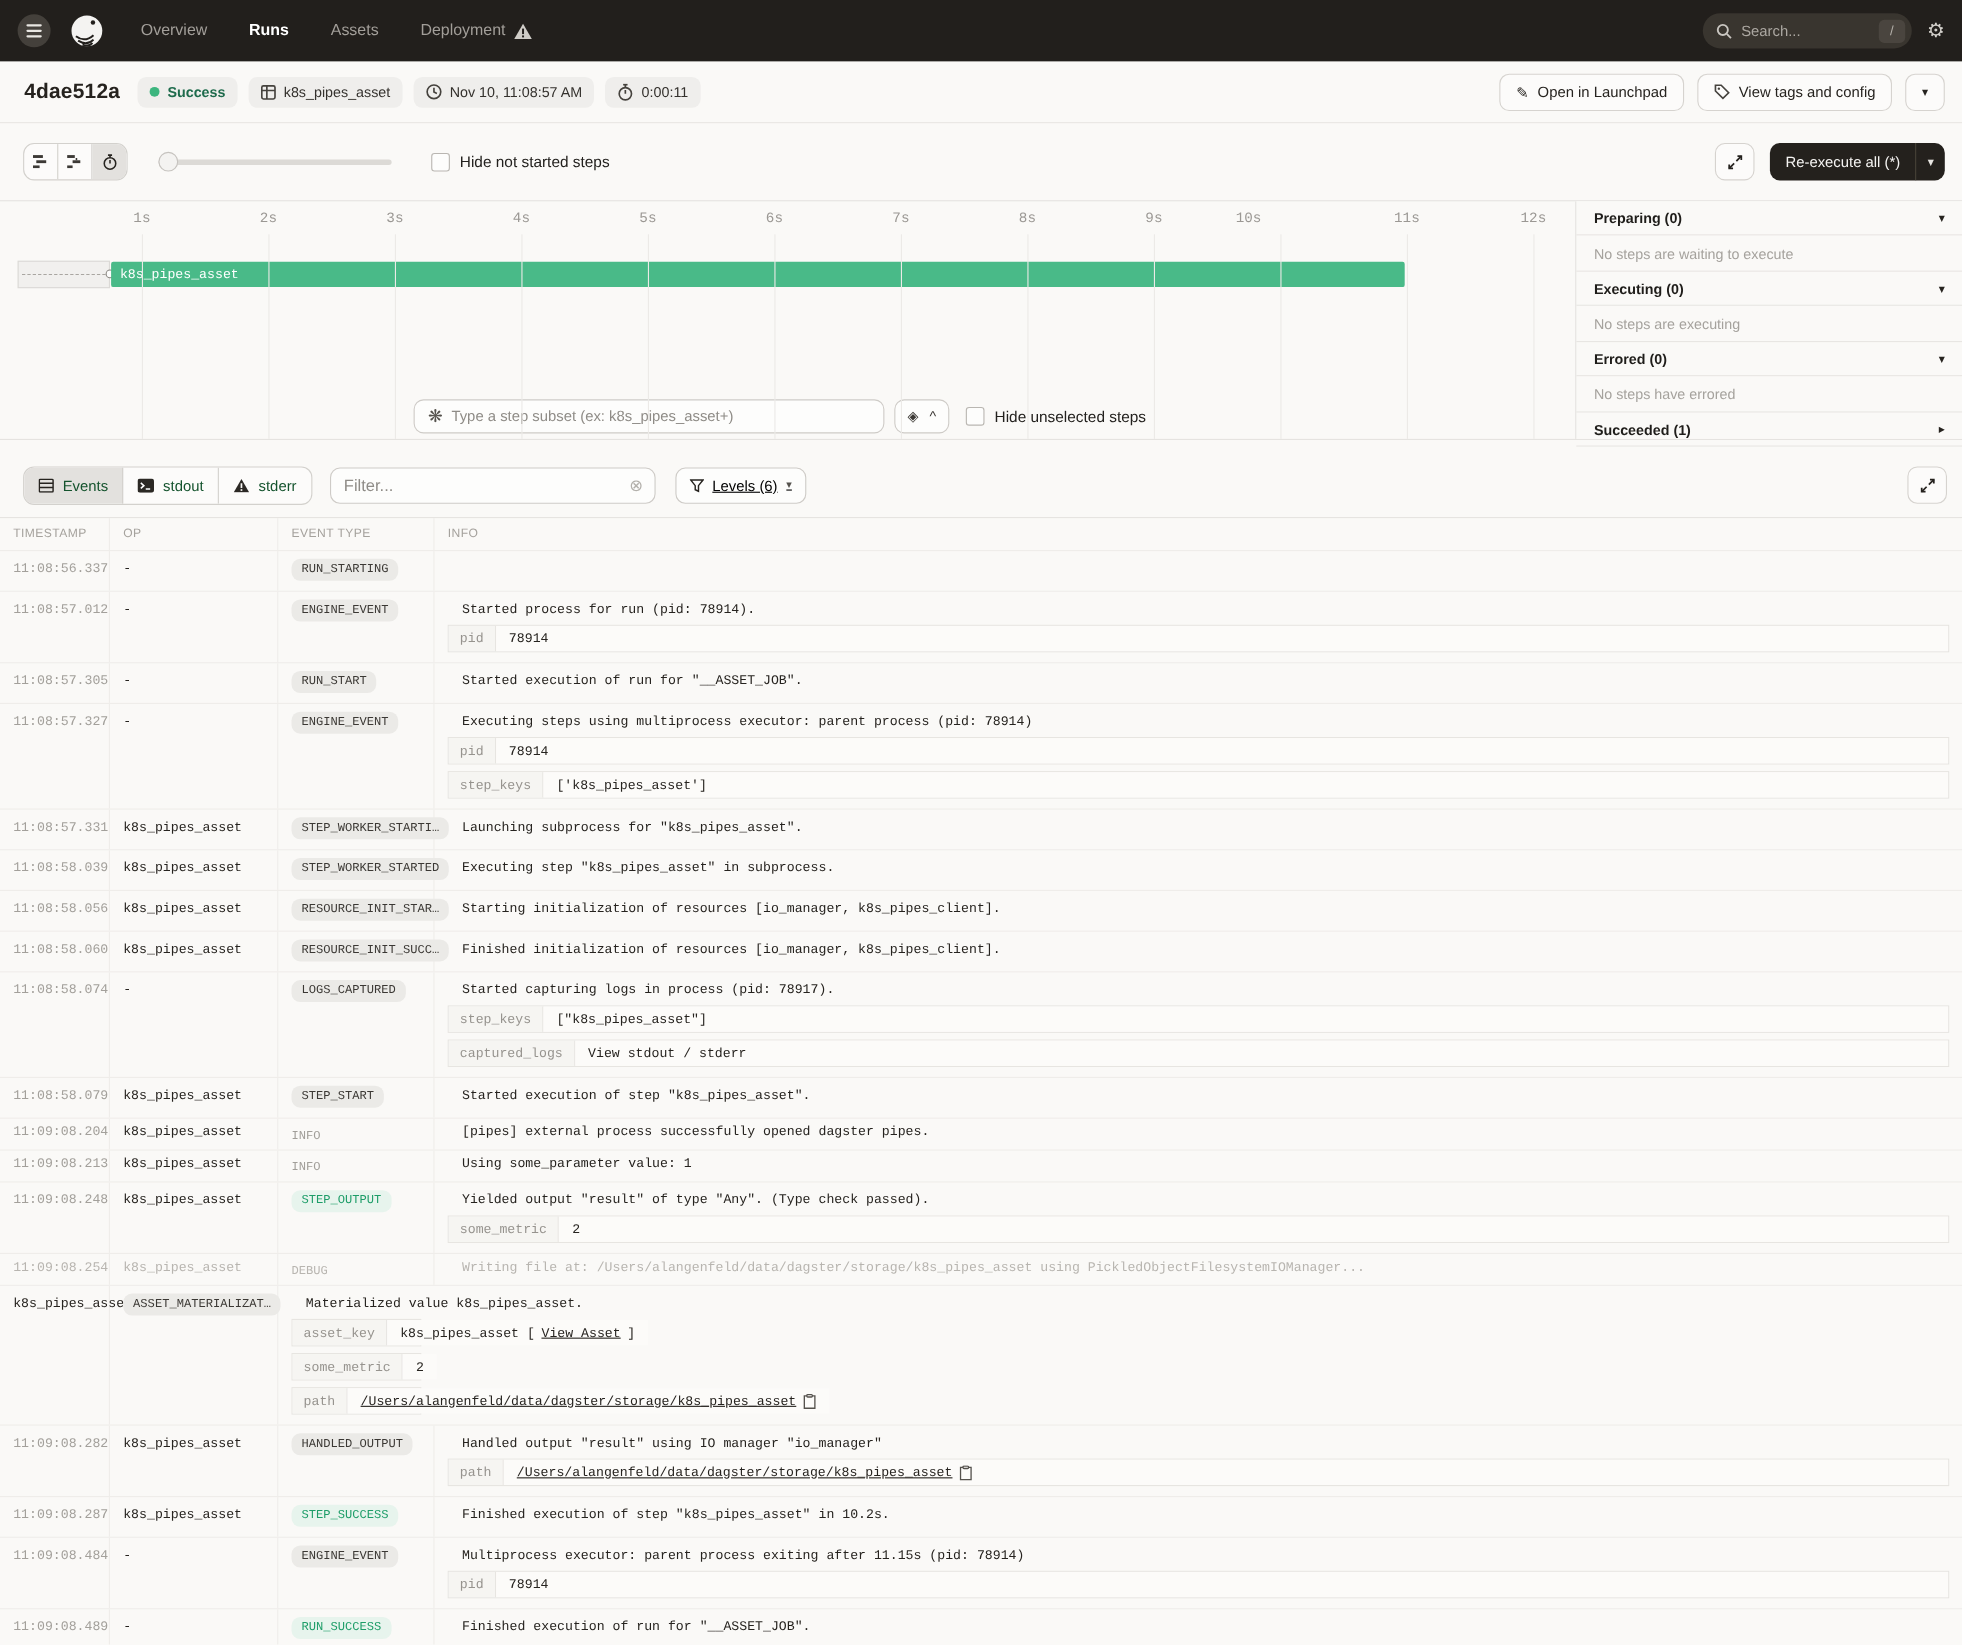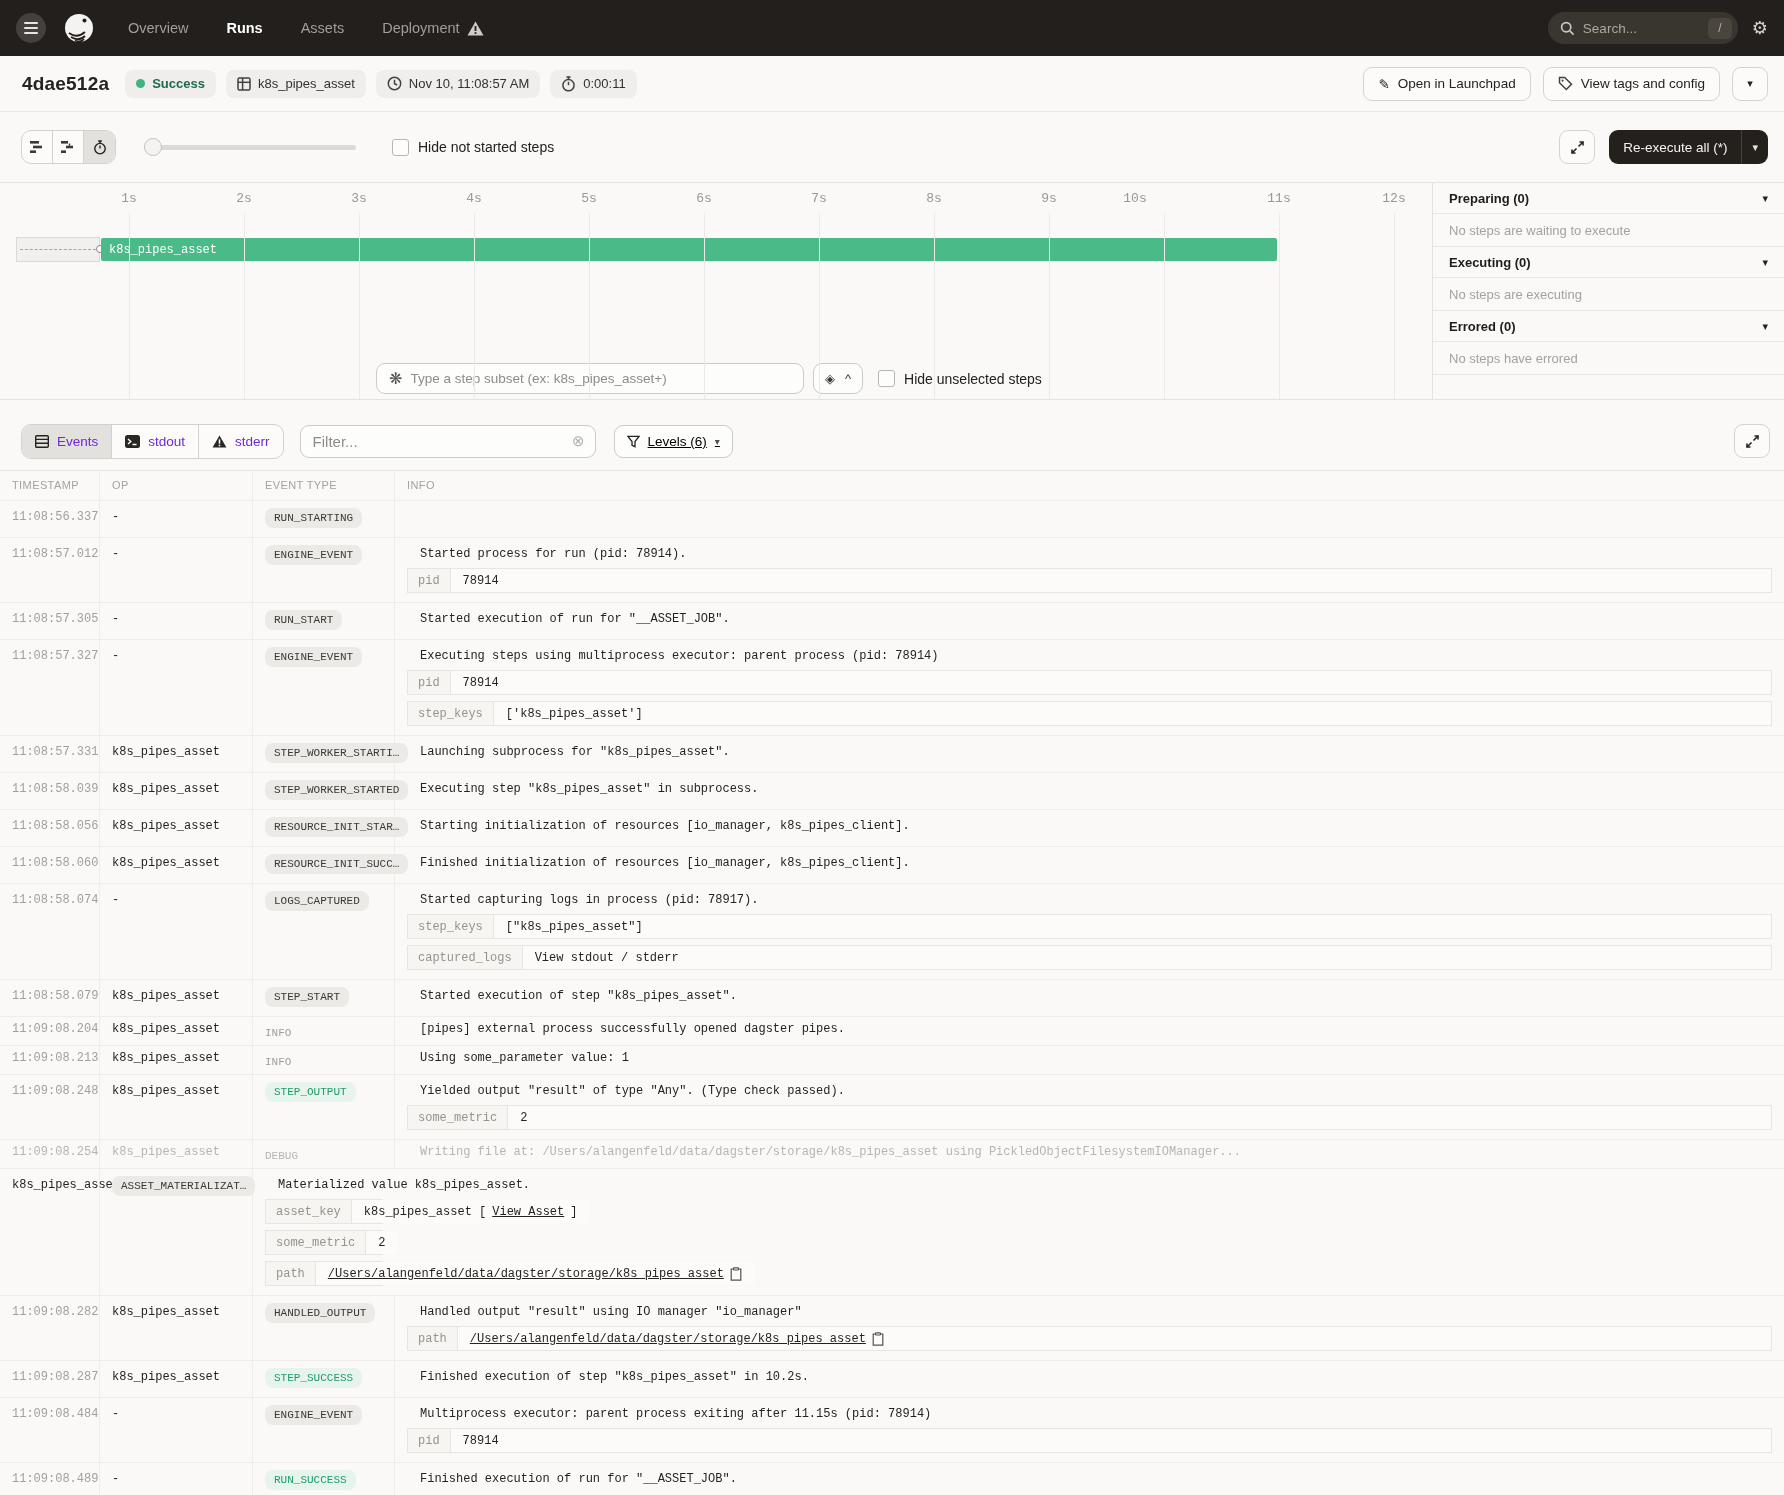--- a/index.html
+++ b/index.html
@@ -65,21 +65,21 @@
   .gantt-sidebar { width:352px; border-left:1px solid #e5e3e0; background:#faf9f7; }
   .sb-head { height:31px; display:flex; align-items:center; justify-content:space-between; padding:0 16px; border-bottom:1px solid #e8e6e3; cursor:pointer; }
   .sb-head .lbl { font-size:13px; font-weight:bold; color:#1f1d1a; }
   .sb-caret { font-size:11px; color:#26231f; }
   .sb-note { height:33px; display:flex; align-items:center; padding:0 16px; font-size:13px; color:#a5a29d; border-bottom:1px solid #e8e6e3; }
 
   
   .events { margin-top:12px; }
   .events-toolbar { height:58px; display:flex; align-items:center; padding:0 14px 0 21px; }
   .tab-group { display:flex; border:1px solid #d3d1cd; border-radius:10px; overflow:hidden; background:#fcfbfa; }
-  .tab { height:33px; display:flex; align-items:center; gap:8px; padding:0 13px; border:none; background:transparent; border-right:1px solid #d3d1cd; font-size:13.5px; color:#6d28d9; cursor:pointer; }
+  .tab { height:33px; display:flex; align-items:center; gap:8px; padding:0 13px; border:none; background:transparent; border-right:1px solid #d3d1cd; font-size:13.5px; color:#14532d; cursor:pointer; }
   .tab:last-child { border-right:none; }
   .tab.active { background:#e3e1de; }
   .filter-box { margin-left:16px; width:296px; height:33px; border:1px solid #cecbc7; border-radius:9px; background:#fdfdfc; display:flex; align-items:center; padding:0 10px 0 12px; }
   .filter-box input { border:none; outline:none; background:transparent; flex:1; font-size:15px; }
   .filter-box input::placeholder { color:#8f8c87; }
   .clear-x { color:#b3b0ab; font-size:15px; cursor:pointer; }
   .levels-btn { margin-left:18px; height:33px; border:1px solid #cecbc7; border-radius:9px; background:#fdfdfc; display:flex; align-items:center; gap:8px; padding:0 12px; font-size:13.5px; cursor:pointer;text-decoration:underline; }
   .levels-btn .car { font-size:10px; color:#55524d; }
   .events-toolbar .xright { margin-left:auto; }
 
@@ -318,20 +318,24 @@
         <div class="sb-head">
           <span class="lbl">Executing (0)</span>
           <span class="sb-caret">▾</span>
         </div>
         <div class="sb-note">No steps are executing</div>
         <div class="sb-head">
           <span class="lbl">Errored (0)</span>
           <span class="sb-caret">▾</span>
         </div>
         <div class="sb-note">No steps have errored</div>
+        <div class="sb-head">
+          <span class="lbl">Succeeded (1)</span>
+          <span class="sb-caret">▸</span>
+        </div>
       </aside>
   </div>
 </section>
 
 <section class="events">
   <div class="events-toolbar">
     <div class="tab-group">
       <button class="tab active">
         <svg class="ic" width="14" height="13" viewBox="0 0 14 13">
             <rect x="0.7" y="0.7" width="12.6" height="11.6" rx="1" fill="none" stroke="#26231f" stroke-width="1.4"></rect>

